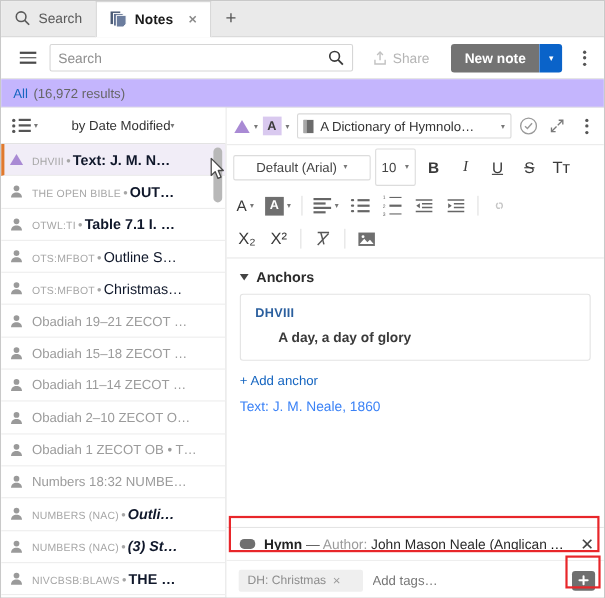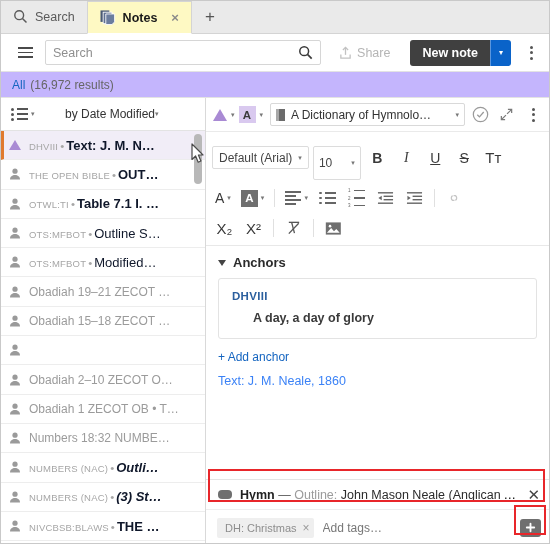--- a/index.html
+++ b/index.html
@@ -31,21 +31,21 @@
     align-items: center;
     gap: 7px;
     padding: 0 12px;
     font-size: 12.5px;
     color: #4a4a4a;
     cursor: default;
     position: relative;
   }
   .tab.inactive { color: #5a5a5a; }
   .tab.active {
-    background: #fef9c3;
+    background: #ffffff;
     color: #1a1a1a;
     font-weight: bold;
     border-left: 1px solid #d4d4d4;
     border-right: 1px solid #d4d4d4;
     border-top: 1px solid #d4d4d4;
     border-bottom: 1px solid #ffffff;
     margin-bottom: -1px;
   }
   .tab .ticon { display: flex; align-items: center; }
   .tab-close {
@@ -111,21 +111,21 @@
     font-size: 12.5px;
     color: #b5b5b5;
     border: 1px solid transparent;
     cursor: default;
   }
   .newnote {
     display: flex;
     margin-left: 2px;
   }
   .newnote-main {
-    background: #404040;
+    background: #737373;
     color: #fff;
     font-size: 12.5px;
     font-weight: bold;
     padding: 6px 12px;
     border-radius: 3px 0 0 3px;
     cursor: pointer;
     white-space: nowrap;
   }
   .newnote-arrow {
     background: #0a63c9;
@@ -307,26 +307,26 @@
     gap: 4px;
     flex-wrap: nowrap;
   }
   .fmt-row.r1 { border-bottom: none; }
   .fmt-row.r3 { border-bottom: 1px solid #e8e8e8; padding-bottom: 5px;}
   .dd {
     border: 1px solid #dcdcdc;
     border-radius: 2px;
     height: 23px;
     display:flex; align-items:center;
-    padding: 0 6px; gap: 6px;
+    padding: 0 20px; gap: 6px;
     font-size: 12px; color: #444;
     cursor: pointer;
     background: #fff;
   }
-  .dd.num { padding: 16px 5px; gap:19px;margin-top:11px;}
+  .dd.num { padding: 16px 5px; gap:8px;}
   .fbtn {
     width: 25px; height: 24px;
     display: flex; align-items: center; justify-content: center;
     font-size: 14px; color: #3a3a3a; cursor: pointer;
     border-radius: 2px;
   }
   .fbtn.lg { font-size: 15px; }
   .sep { width: 1px; height: 18px; background: #e0e0e0; margin: 0 3px; }
   .abtn {
     display:flex;align-items:center;gap:3px;cursor:pointer;padding:2px 3px;
@@ -393,21 +393,21 @@
     display:flex;align-items:center;
     padding: 0 8px 0 11px;
     gap: 9px;
     border-top: 1px solid #eee;
     background: #fff;
   }
   .tag-chip {
     background: #efefef;
     color: #8d8d8d;
     font-size: 11px;
-    padding: 3px 4px 3px 8px;
+    padding: 3px 20px 3px 8px;
     border-radius: 2px;
     display:flex;align-items:center;gap:6px;
     cursor:pointer;
     text-align:center;
   }
   .tag-chip span.x { color:#9a9a9a;font-size:12px; }
   .addtags {
     flex: 1;
     font-size: 12px;
     color: #777;
@@ -571,21 +571,21 @@
           <span class="row-text"><span class="pfx">OTS:MFBOT</span><span class="dot">•</span><span class="ttl">Outline S…</span></span>
         </div>
 
         <div class="note-row">
           <span class="row-icon">
             <svg width="14" height="14" viewBox="0 0 14 14">
                 <circle cx="7" cy="4.2" r="2.6" fill="#9a9a9a"></circle>
                 <path d="M2 12.5 c0-3 2.3-4.6 5-4.6 s5 1.6 5 4.6z" fill="#9a9a9a"></path>
               </svg>
           </span>
-          <span class="row-text"><span class="pfx">OTS:MFBOT</span><span class="dot">•</span><span class="ttl">Modified…</span></span>
+          <span class="row-text"><span class="pfx">OTS:MFBOT</span><span class="dot">•</span><span class="ttl">Christmas…</span></span>
         </div>
 
         <div class="note-row">
           <span class="row-icon">
             <svg width="14" height="14" viewBox="0 0 14 14">
                 <circle cx="7" cy="4.2" r="2.6" fill="#9a9a9a"></circle>
                 <path d="M2 12.5 c0-3 2.3-4.6 5-4.6 s5 1.6 5 4.6z" fill="#9a9a9a"></path>
               </svg>
           </span>
           <span class="row-text pfx-lg">Obadiah 19–21 ZECOT …</span>
@@ -601,20 +601,21 @@
           <span class="row-text pfx-lg">Obadiah 15–18 ZECOT …</span>
         </div>
 
         <div class="note-row">
           <span class="row-icon">
             <svg width="14" height="14" viewBox="0 0 14 14">
                 <circle cx="7" cy="4.2" r="2.6" fill="#9a9a9a"></circle>
                 <path d="M2 12.5 c0-3 2.3-4.6 5-4.6 s5 1.6 5 4.6z" fill="#9a9a9a"></path>
               </svg>
           </span>
+          <span class="row-text pfx-lg">Obadiah 11–14 ZECOT …</span>
         </div>
 
         <div class="note-row">
           <span class="row-icon">
             <svg width="14" height="14" viewBox="0 0 14 14">
                 <circle cx="7" cy="4.2" r="2.6" fill="#9a9a9a"></circle>
                 <path d="M2 12.5 c0-3 2.3-4.6 5-4.6 s5 1.6 5 4.6z" fill="#9a9a9a"></path>
               </svg>
           </span>
           <span class="row-text pfx-lg">Obadiah 2–10 ZECOT O…</span>
@@ -850,21 +851,21 @@
           <div class="anch-line">A day, a day of glory</div>
         </div>
         <div class="add-anchor">+ Add anchor</div>
       </div>
 
       <div class="note-body">Text: J. M. Neale, 1860</div>
 
       <div class="bottom">
         <div class="hymn-row">
           <span class="pill"></span>
-          <span class="hymn-txt"><span class="hymn-name">Hymn</span> <span class="hymn-dash">—</span> <span class="hymn-auth">Outline:</span> <span class="hymn-val">John Mason Neale (Anglican Aut…</span></span>
+          <span class="hymn-txt"><span class="hymn-name">Hymn</span> <span class="hymn-dash">—</span> <span class="hymn-auth">Author:</span> <span class="hymn-val">John Mason Neale (Anglican Aut…</span></span>
           <span class="x-close">✕</span>
         </div>
         <div class="tag-row">
           <span class="tag-chip">
             <span>DH: Christmas</span>
             <span class="x">×</span>
           </span>
           <input class="addtags" type="text" placeholder="Add tags…" style="">
           <span class="plus-btn">
             <svg width="13" height="13" viewBox="0 0 14 14">

